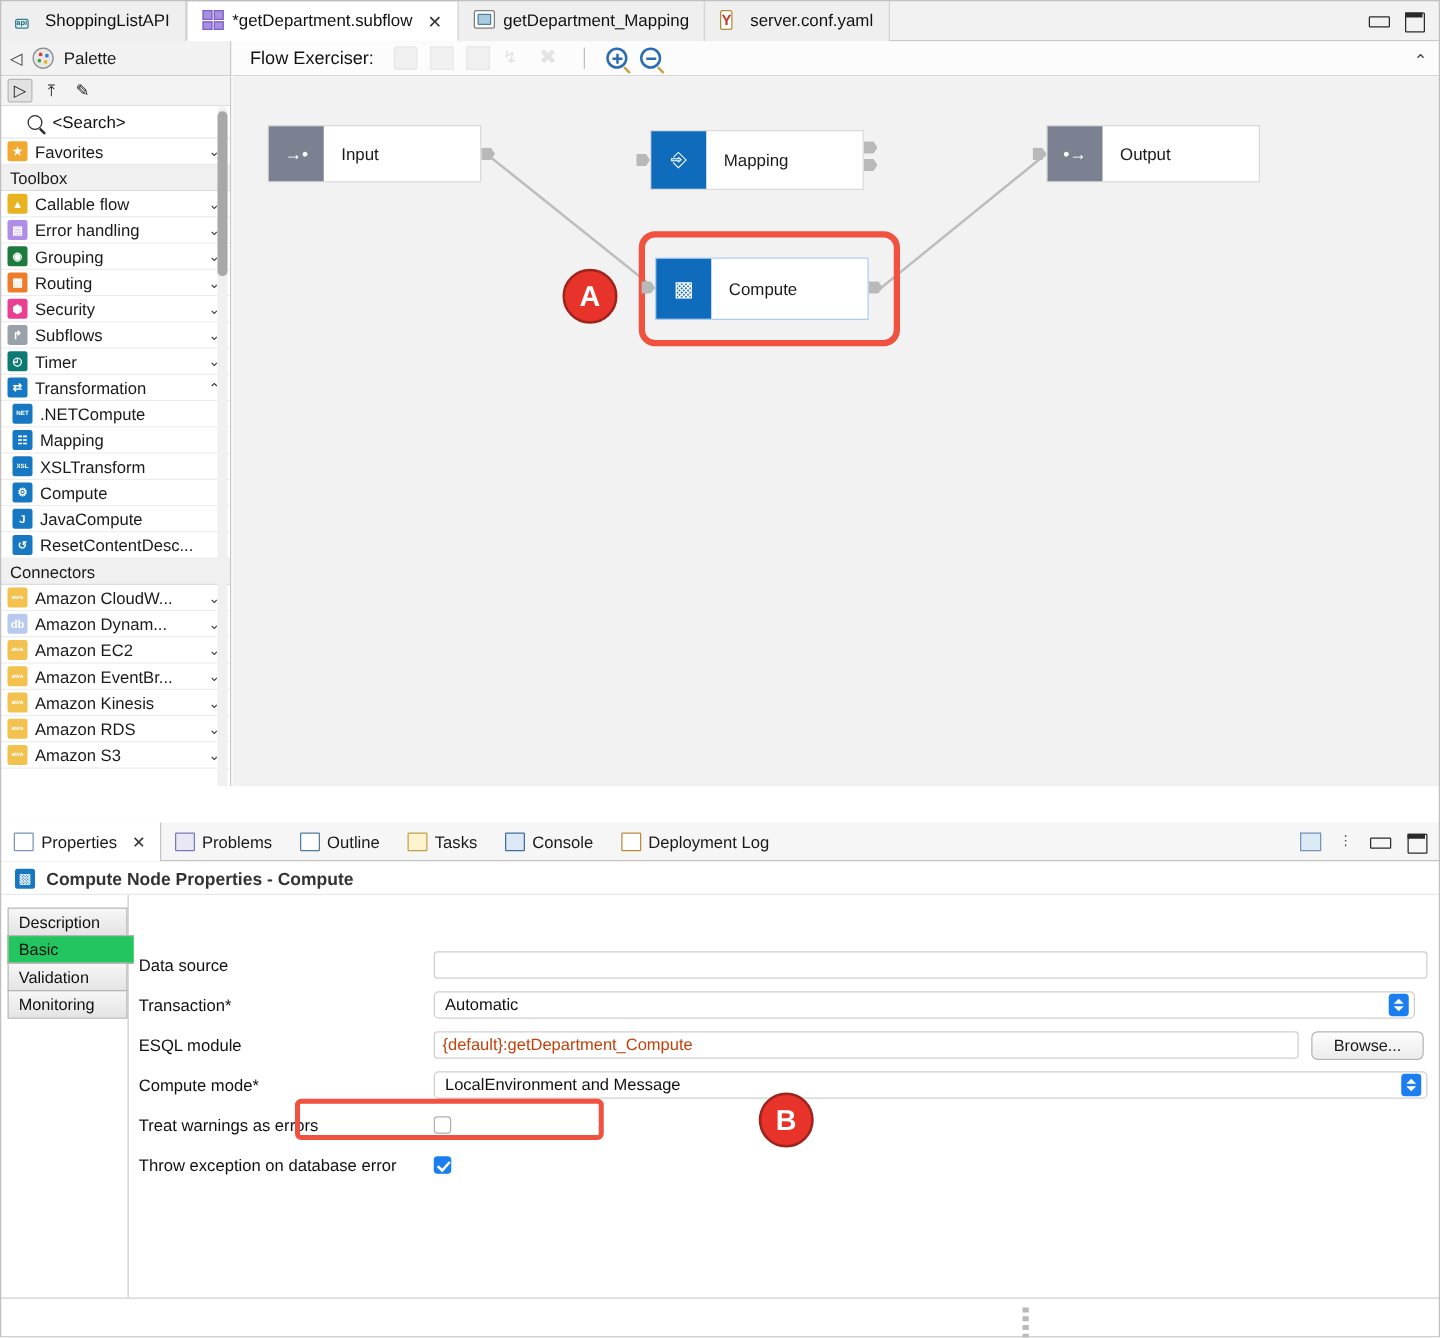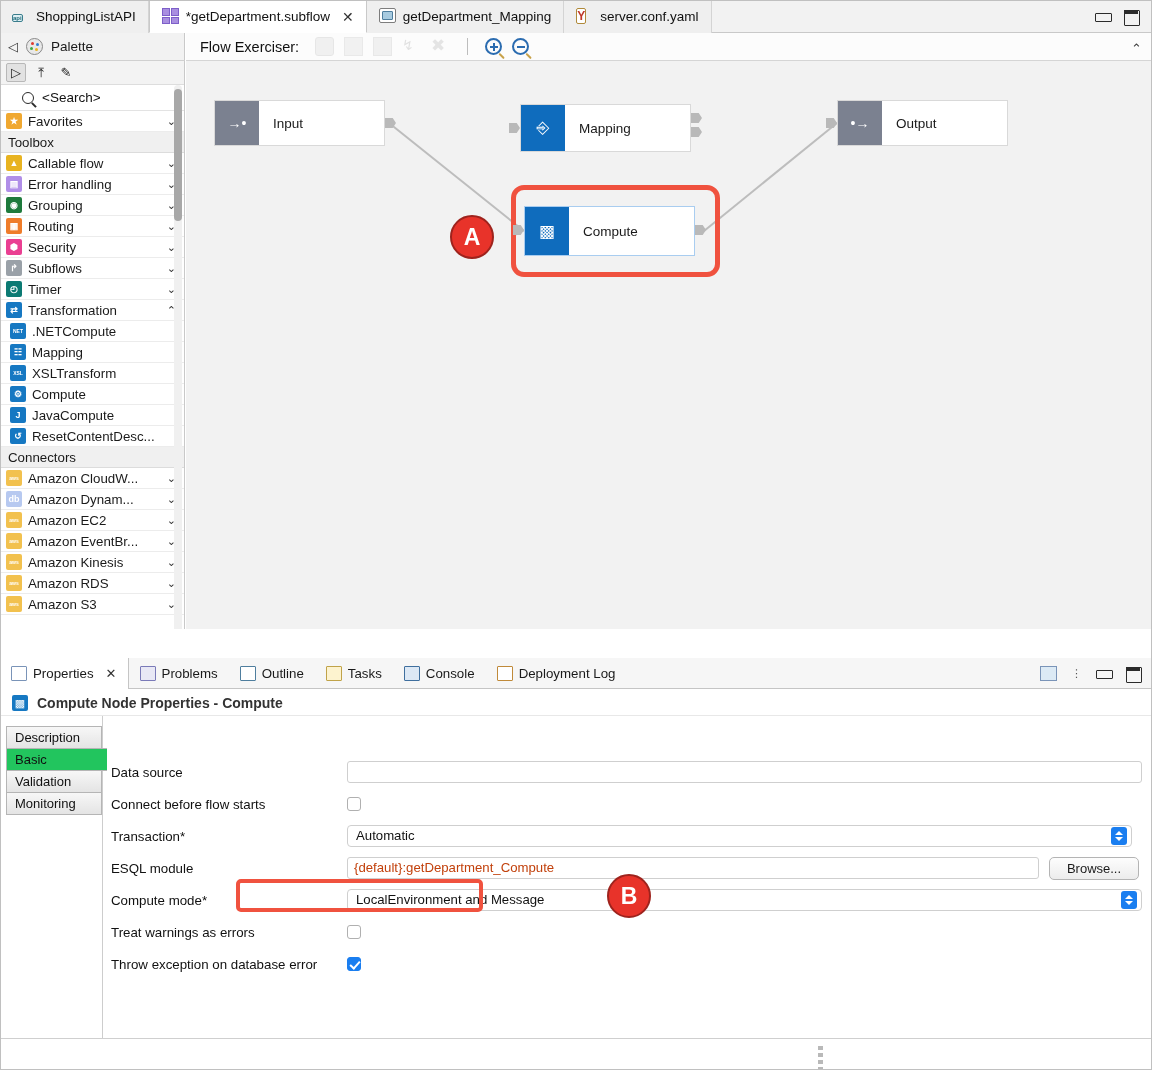--- a/index.html
+++ b/index.html
@@ -549,26 +549,20 @@
 
     <div class="form" style="top:38px;">
 
       <div class="frow">
         <div class="flabel">Data source</div>
         <div class="fctl" style="padding-right:10px;">
           <div class="ftext"></div>
         </div>
       </div>
 
-      <div class="frow">
-        <div class="flabel">Connect before flow starts</div>
-        <div class="fctl">
-          <span class="cbox"></span>
-        </div>
-      </div>
 
       <div class="frow">
         <div class="flabel">Transaction*</div>
         <div class="fctl" style="padding-right:20px;align-items:center;">
           <div class="fcombo">
             <span>Automatic</span>
             <span class="stepper">
                 <i class="up"></i>
                 <i class="dn"></i>
               </span>

